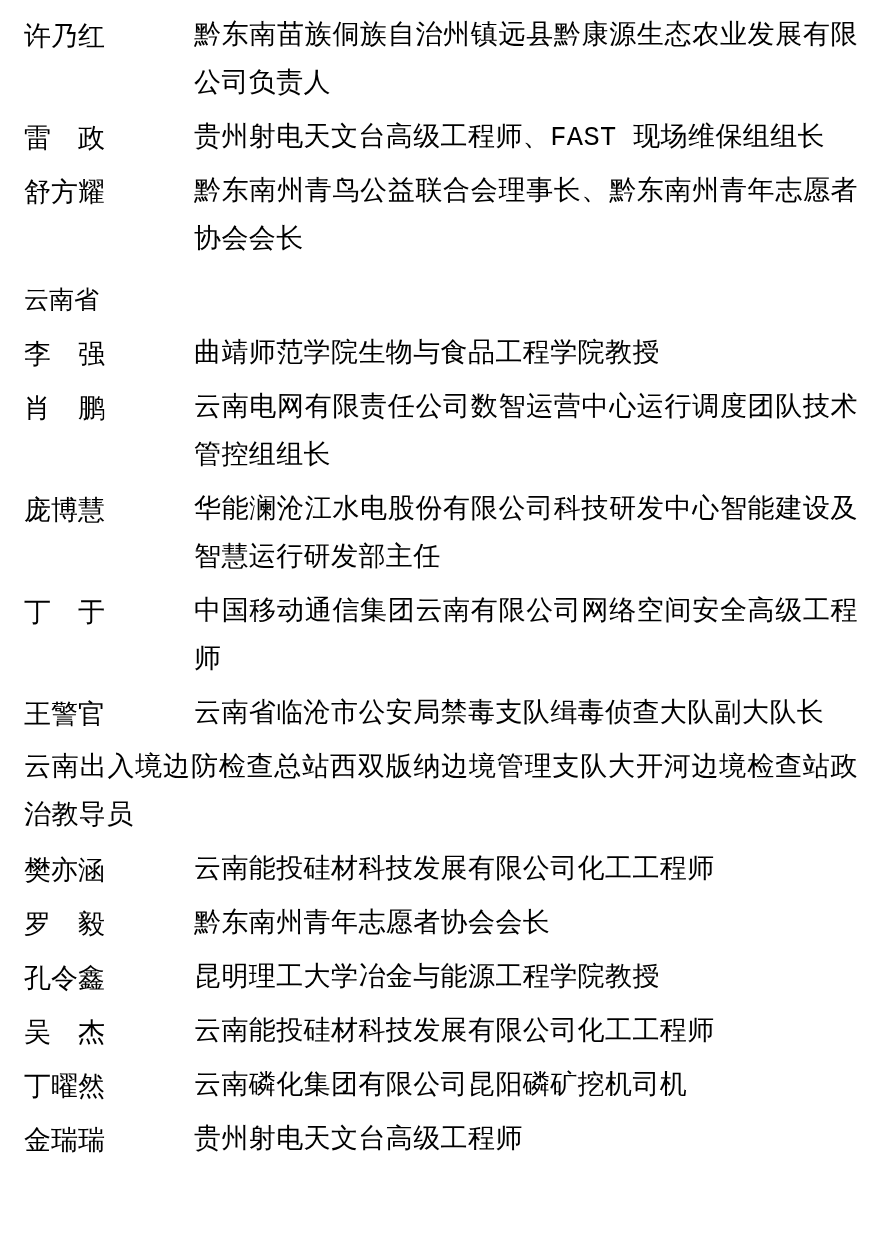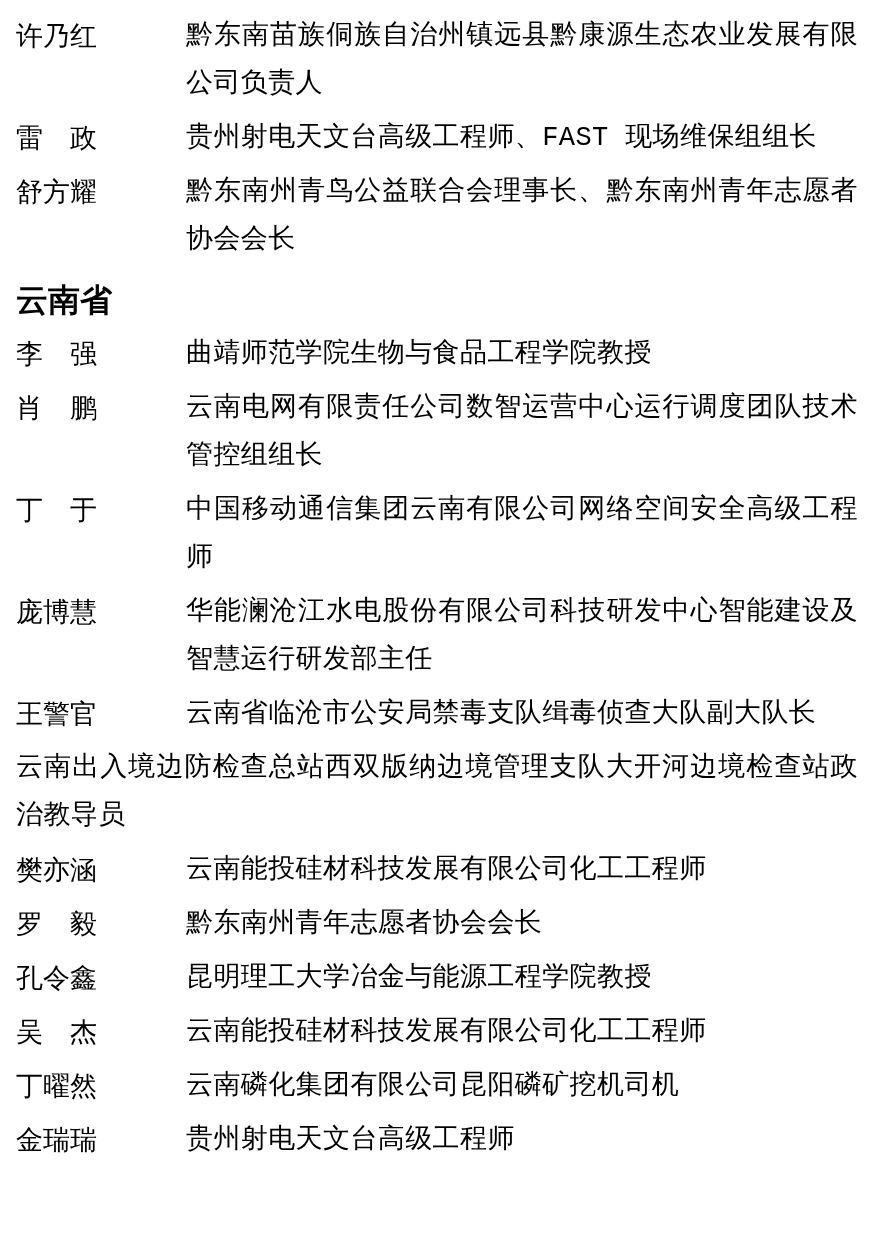--- a/index.html
+++ b/index.html
@@ -16,20 +16,21 @@
   }
   .page {
     position: relative;
     width: 874px;
     height: 1246px;
     padding: 0;
     box-sizing: border-box;
   }
   .entry-list {
     padding: 8px 16px 0 16px;
+    margin-left: 8px;
   }
   .entry {
     display: flex;
     align-items: flex-start;
     margin: 0 0 6px 0;
   }
   .entry .name {
     width: 170px;
     min-width: 170px;
     font-size: 27px;
@@ -40,23 +41,23 @@
   .entry .desc {
     flex: 1;
     font-size: 27px;
     line-height: 48px;
     text-align: justify;
     text-justify: inter-ideograph;
     letter-spacing: 0.4px;
     font-family: Liberation Mono, monospace;
   }
   .section-heading {
-    font-size: 32px;
+    font-size: 25px;
     line-height: 48px;
-    font-weight: bold;
+    font-weight: normal;
     margin: 12px 0 6px 0;
     padding-left: 0;
   }
   .spacer-top { height: 4px; }
 </style>
 </head>
 <body>
 
 <div class="page">
   <div class="spacer-top"></div>
@@ -80,26 +81,26 @@
 
     <div class="entry">
       <div class="name">李　强</div>
       <div class="desc">曲靖师范学院生物与食品工程学院教授</div>
     </div>
     <div class="entry">
       <div class="name">肖　鹏</div>
       <div class="desc">云南电网有限责任公司数智运营中心运行调度团队技术管控组组长</div>
     </div>
     <div class="entry">
+      <div class="name">庞博慧</div>
+      <div class="desc">华能澜沧江水电股份有限公司科技研发中心智能建设及智慧运行研发部主任</div>
+    </div>
+    <div class="entry">
       <div class="name">丁　于</div>
       <div class="desc">中国移动通信集团云南有限公司网络空间安全高级工程师</div>
-    </div>
-    <div class="entry">
-      <div class="name">庞博慧</div>
-      <div class="desc">华能澜沧江水电股份有限公司科技研发中心智能建设及智慧运行研发部主任</div>
     </div>
     <div class="entry">
       <div class="name">王警官</div>
       <div class="desc">云南省临沧市公安局禁毒支队缉毒侦查大队副大队长</div>
     </div>
     <div class="entry">
       <div class="desc">云南出入境边防检查总站西双版纳边境管理支队大开河边境检查站政治教导员</div>
     </div>
     <div class="entry">
       <div class="name">樊亦涵</div>

